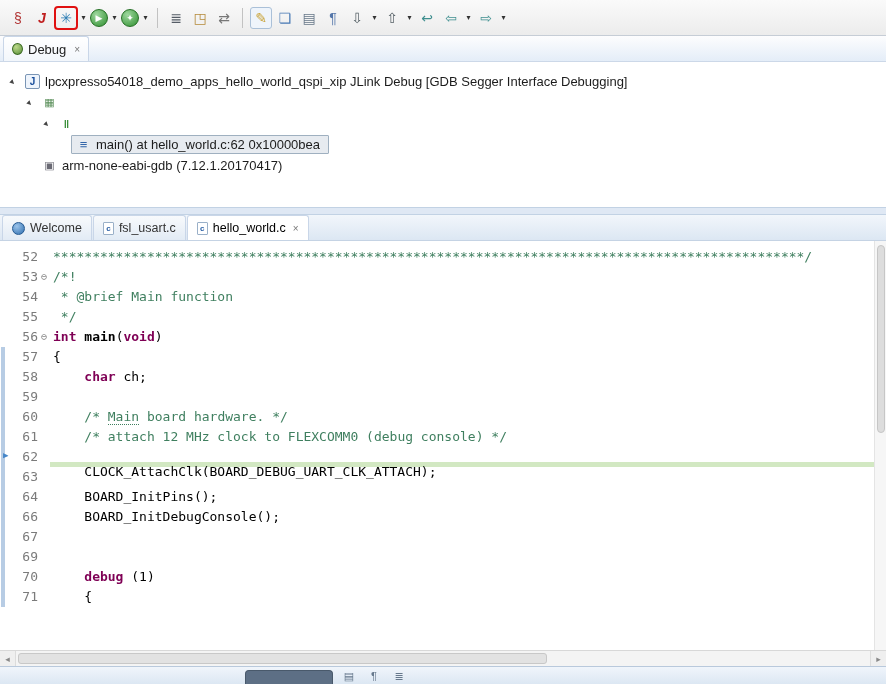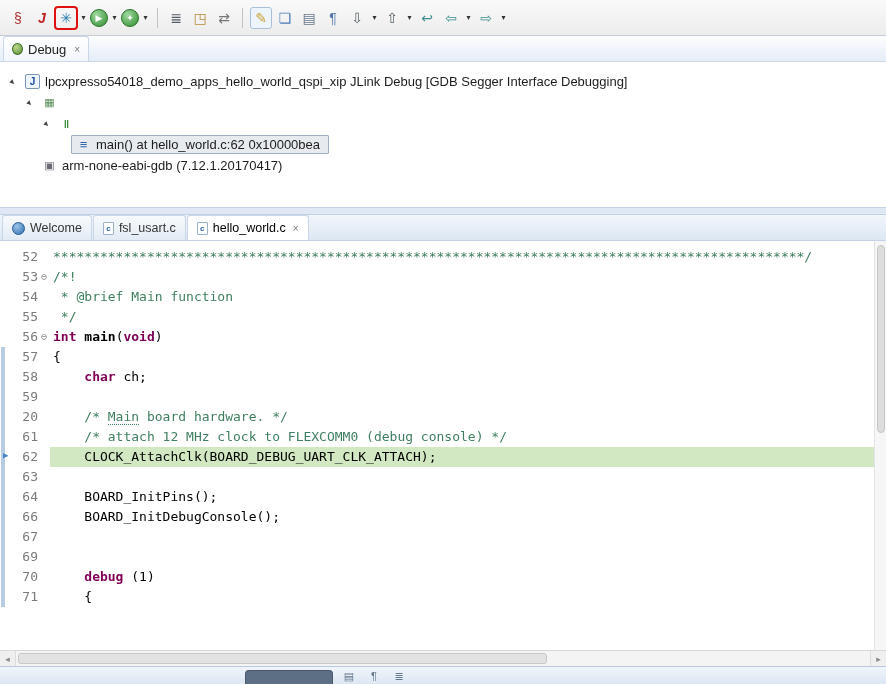--- a/index.html
+++ b/index.html
@@ -60,21 +60,21 @@
   .code{flex:1;padding-top:6px;overflow:hidden;background:#fff;
     font-family:"DejaVu Sans Mono",monospace;font-size:13px;line-height:20px;}
   .crow{display:flex;height:20px;white-space:pre;}
   .annot{flex:0 0 14px;position:relative;}
   .annot.range::before{content:"";position:absolute;left:1px;top:0;width:4px;height:100%;background:#b7cce4;}
   .iparrow{position:absolute;left:3px;top:4px;font-size:9px;color:#4586c8;line-height:1;}
   .lnum{flex:0 0 36px;display:flex;justify-content:flex-end;align-items:center;color:#7b7b7b;}
   .lnum .n{text-align:right;}
   .foldc{width:12px;font-size:10px;color:#888;text-align:center;}
   .ctext{flex:1;padding-left:3px;color:#000;}
-  .crow.cur .ctext{background:var(--curbg,#d2e8c2);}
+  .crow.cur .ctext{background:var(--curbg,#d2e8c2);margin-top:15px;}
   .tk-k{color:var(--kw,#7f0055);font-weight:bold;}
   .tk-c{color:var(--cm,#3f7f5f);}
   .tk-u{border-bottom:1px dotted var(--cm,#3f7f5f);}
   .tk-s{color:var(--str,#2a00ff);}
   .tk-fn{font-weight:bold;}
 
   .vscroll{flex:0 0 12px;background:#f6f6f6;border-left:1px solid #e4e4e4;position:relative;}
   .vthumb{position:absolute;top:4px;left:2px;width:8px;height:46%;background:#dddddd;border:1px solid #c6c6c6;border-radius:4px;}
 
   .hscroll{flex:0 0 16px;display:flex;align-items:stretch;background:#f4f4f4;border-top:1px solid #d8d8d8;}
@@ -189,21 +189,21 @@
     <div class="ebody">
       <div class="code">
           <div class="crow"><span class="annot"></span><span class="lnum"><span class="n">52</span><span class="foldc"></span></span><span class="ctext"><span class="tk-c">************************************************************************************************/</span></span></div>
           <div class="crow"><span class="annot"></span><span class="lnum"><span class="n">53</span><span class="foldc">⊖</span></span><span class="ctext"><span class="tk-c">/*!</span></span></div>
           <div class="crow"><span class="annot"></span><span class="lnum"><span class="n">54</span><span class="foldc"></span></span><span class="ctext"><span class="tk-c"> * @brief Main function</span></span></div>
           <div class="crow"><span class="annot"></span><span class="lnum"><span class="n">55</span><span class="foldc"></span></span><span class="ctext"><span class="tk-c"> */</span></span></div>
           <div class="crow"><span class="annot"></span><span class="lnum"><span class="n">56</span><span class="foldc">⊖</span></span><span class="ctext"><span class="tk-k">int</span><span class=""> </span><span class="tk-fn">main</span><span class="">(</span><span class="tk-k">void</span><span class="">)</span></span></div>
           <div class="crow"><span class="annot range"></span><span class="lnum"><span class="n">57</span><span class="foldc"></span></span><span class="ctext"><span class="">{</span></span></div>
           <div class="crow"><span class="annot range"></span><span class="lnum"><span class="n">58</span><span class="foldc"></span></span><span class="ctext"><span class="">    </span><span class="tk-k">char</span><span class=""> ch;</span></span></div>
           <div class="crow"><span class="annot range"></span><span class="lnum"><span class="n">59</span><span class="foldc"></span></span><span class="ctext"></span></div>
-          <div class="crow"><span class="annot range"></span><span class="lnum"><span class="n">20</span><span class="foldc"></span></span><span class="ctext"><span class="">    </span><span class="tk-c">/* </span><span class="tk-c tk-u">Main</span><span class="tk-c"> board hardware. */</span></span></div>
+          <div class="crow"><span class="annot range"></span><span class="lnum"><span class="n">60</span><span class="foldc"></span></span><span class="ctext"><span class="">    </span><span class="tk-c">/* </span><span class="tk-c tk-u">Main</span><span class="tk-c"> board hardware. */</span></span></div>
           <div class="crow"><span class="annot range"></span><span class="lnum"><span class="n">61</span><span class="foldc"></span></span><span class="ctext"><span class="">    </span><span class="tk-c">/* attach 12 MHz clock to FLEXCOMM0 (debug console) */</span></span></div>
           <div class="crow cur"><span class="annot range"><span class="iparrow">▶</span></span><span class="lnum"><span class="n">62</span><span class="foldc"></span></span><span class="ctext"><span class="">    CLOCK_AttachClk(BOARD_DEBUG_UART_CLK_ATTACH);</span></span></div>
           <div class="crow"><span class="annot range"></span><span class="lnum"><span class="n">63</span><span class="foldc"></span></span><span class="ctext"></span></div>
           <div class="crow"><span class="annot range"></span><span class="lnum"><span class="n">64</span><span class="foldc"></span></span><span class="ctext"><span class="">    BOARD_InitPins();</span></span></div>
           <div class="crow"><span class="annot range"></span><span class="lnum"><span class="n">66</span><span class="foldc"></span></span><span class="ctext"><span class="">    BOARD_InitDebugConsole();</span></span></div>
           <div class="crow"><span class="annot range"></span><span class="lnum"><span class="n">67</span><span class="foldc"></span></span><span class="ctext"></span></div>
           <div class="crow"><span class="annot range"></span><span class="lnum"><span class="n">69</span><span class="foldc"></span></span><span class="ctext"></span></div>
           <div class="crow"><span class="annot range"></span><span class="lnum"><span class="n">70</span><span class="foldc"></span></span><span class="ctext"><span class="">    </span><span class="tk-k">debug</span><span class=""> (1)</span></span></div>
           <div class="crow"><span class="annot range"></span><span class="lnum"><span class="n">71</span><span class="foldc"></span></span><span class="ctext"><span class="">    {</span></span></div>
         </div>

